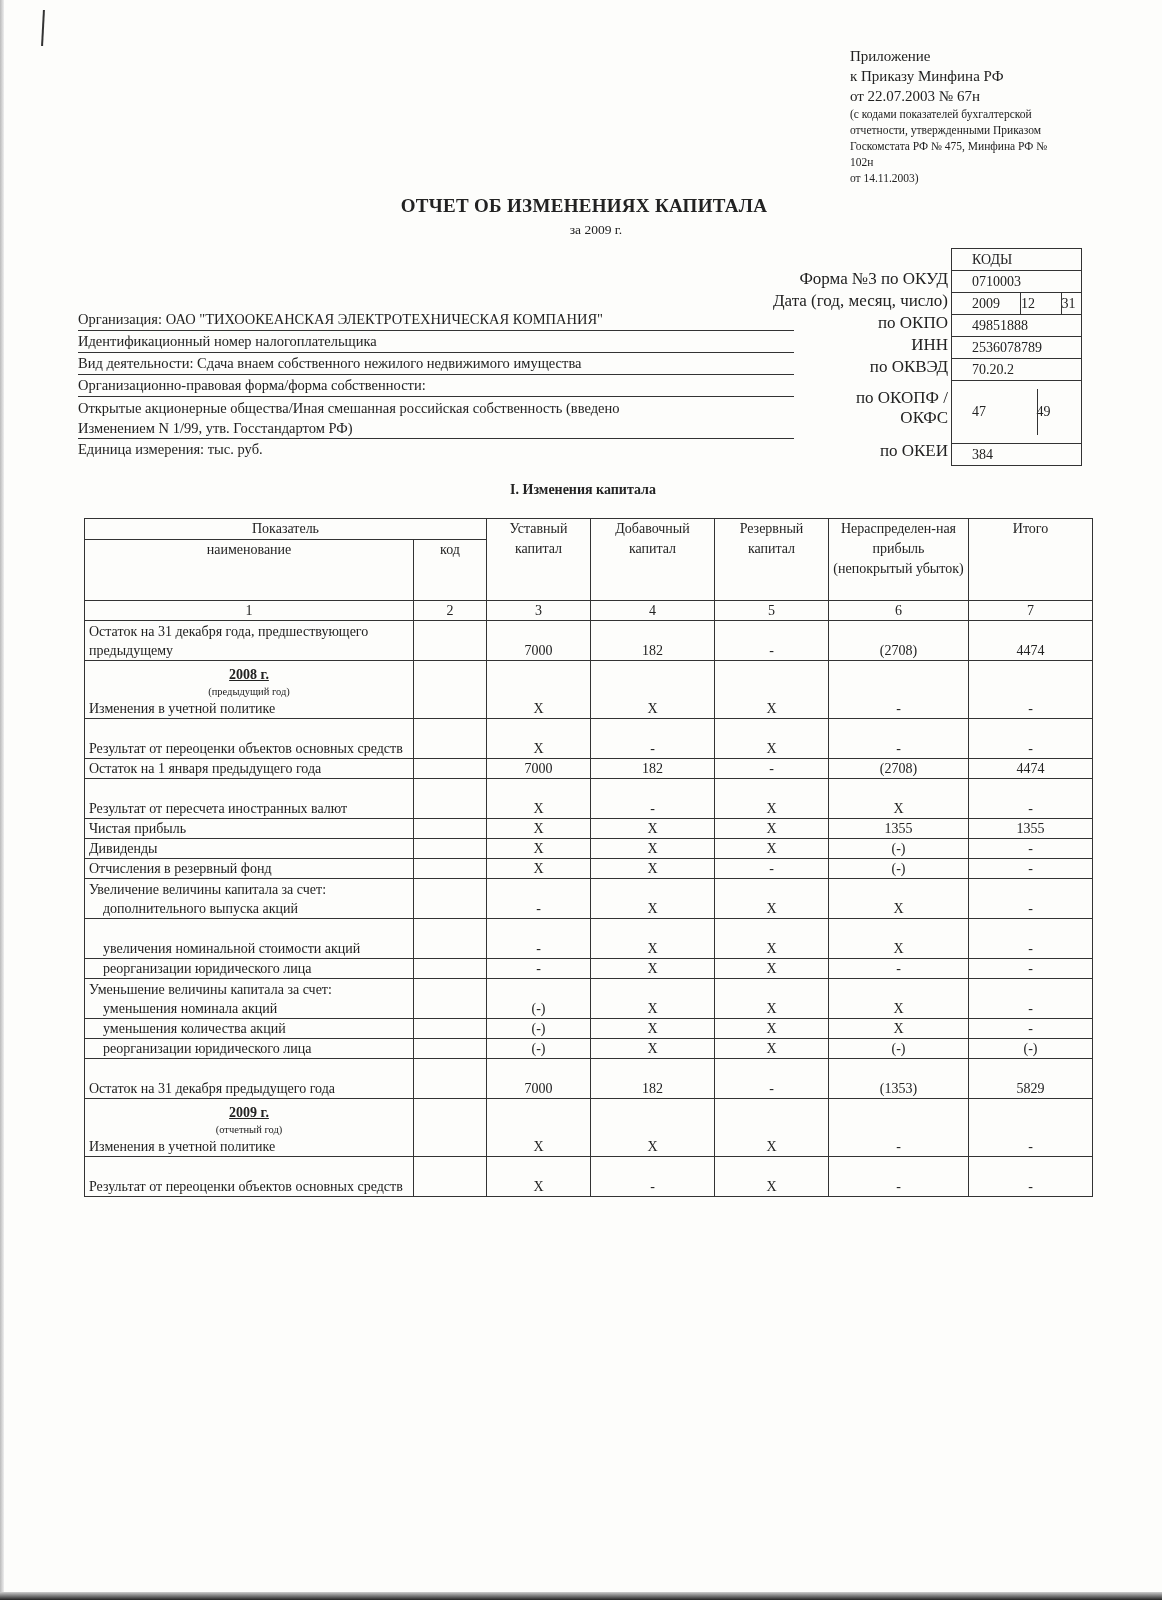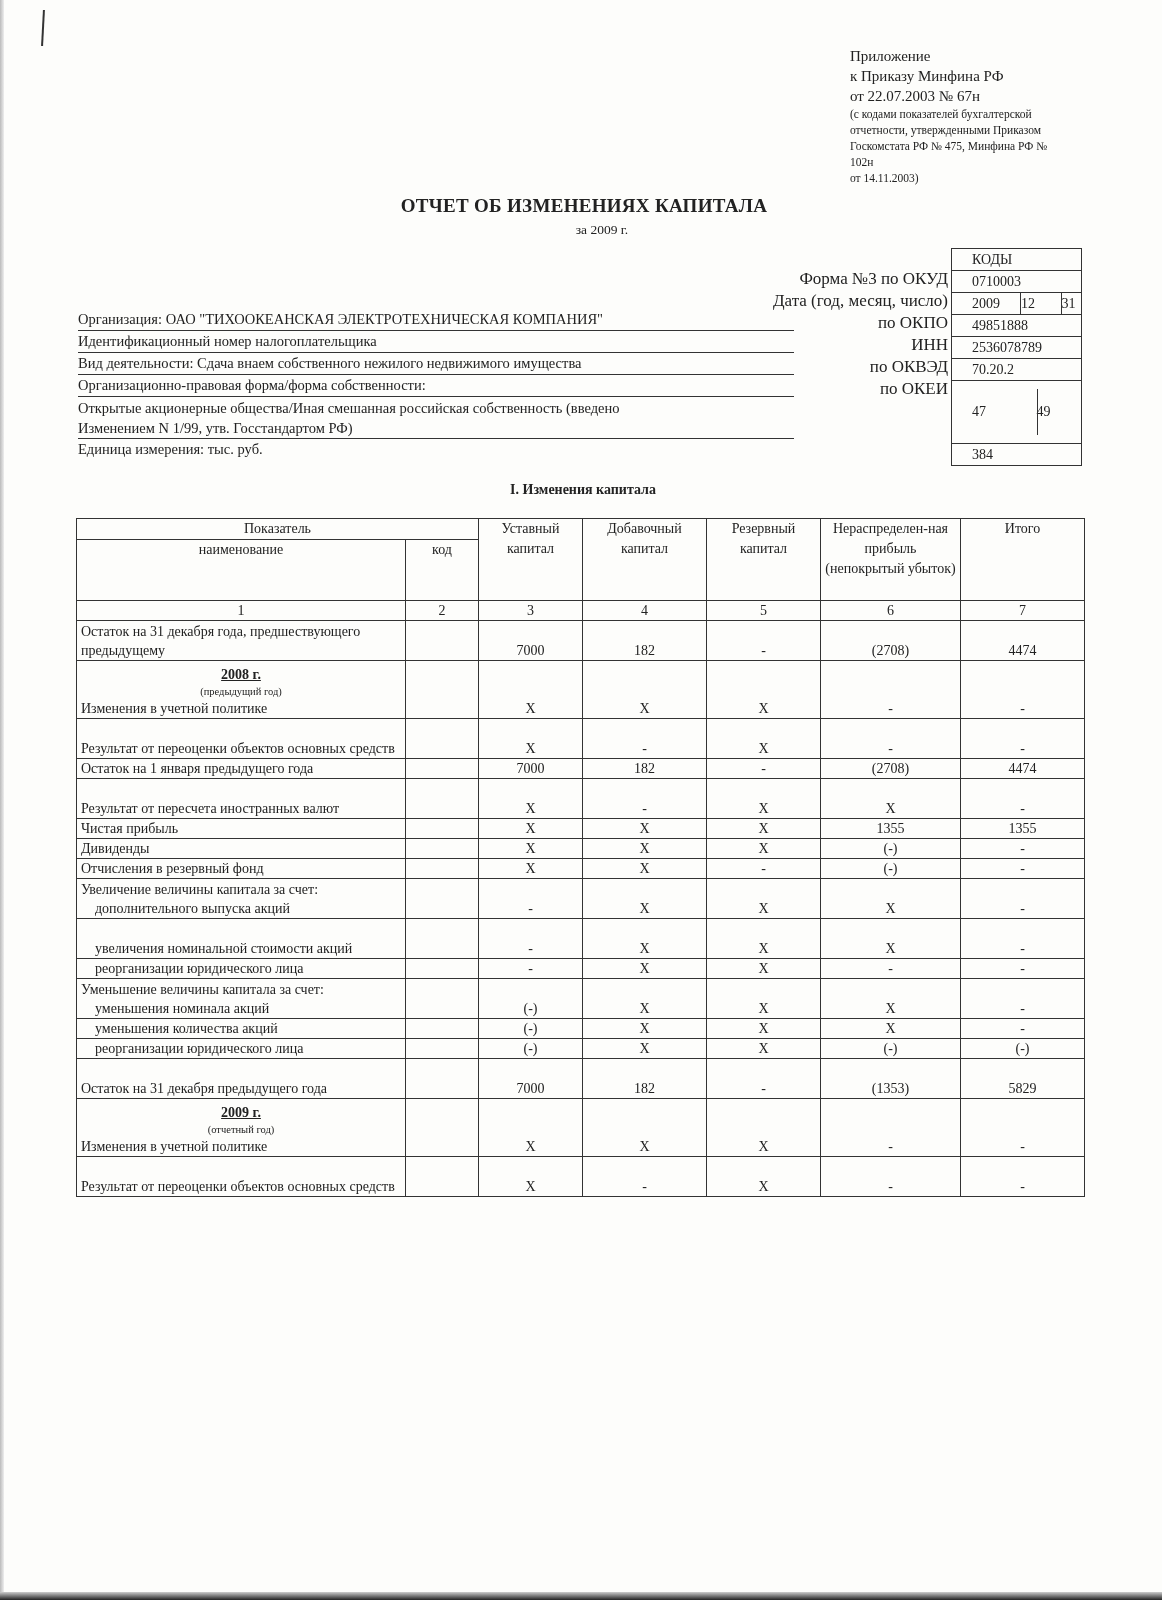--- a/index.html
+++ b/index.html
@@ -8,21 +8,21 @@
     font-family: "Liberation Serif", "DejaVu Serif", serif; color: #222;
   }
   .scan-mark { position: absolute; left: 42px; top: 10px; width: 2px; height: 36px; background: #333; transform: rotate(3deg); }
   .left-edge { position: absolute; left: 0; top: 0; width: 4px; height: 1600px; background: linear-gradient(to right,#bbb,#eee); }
   .bottom-edge { position: absolute; left: 0; bottom: 0; width: 1162px; height: 8px; background: linear-gradient(to bottom,#ccc,#222); }
   .appendix { position: absolute; left: 850px; top: 46px; font-size: 15px; line-height: 20px; }
   .appendix .small { font-size: 11.5px; line-height: 16px; }
   .title { position: absolute; left: 0; width: 1162px; top: 195px; text-align: center; font-weight: bold; font-size: 19px; letter-spacing: 0.3px; }
   .title .t { position: relative; left: 3px; }
   .subtitle { position: absolute; left: 0; width: 1162px; top: 222px; text-align: center; font-size: 13.5px; }
-  .subtitle span { position: relative; left: 21px; margin-top: 16px; }
+  .subtitle span { position: relative; left: 15px; margin-top: 16px; }
 
   .codes-box { position: absolute; left: 951px; top: 248px; width: 129px; border: 1px solid #333; border-bottom: none; font-size: 14px; }
   .codes-box .r { border-bottom: 1px solid #333; height: 21px; line-height: 21px; text-align: center; display: flex; }
   .codes-box .r > div { flex: 1; text-align: left; margin-left: 20px; }
   .codes-box .r .split { border-left: 1px solid #333; }
   .codes-box .tall { height: 62px; line-height: 62px; }
   .codes-box .tall .split { border-left: none; position: relative; }
   .codes-box .tall .split::before { content:""; position:absolute; left:0; top:8px; height:46px; border-left:1px solid #333; }
 
   .codes-labels { position: absolute; left: 700px; top: 268px; width: 248px; font-size: 17px; text-align: right; }
@@ -30,21 +30,21 @@
   .codes-labels .tall { height: 62px; line-height: 20px; padding-top: 10px; box-sizing: border-box; }
 
   .org { position: absolute; left: 78px; top: 309px; width: 716px; font-size: 14.5px; }
   .org .line { border-bottom: 1px solid #333; height: 21px; line-height: 21px; white-space: nowrap; }
   .org .line2 { border-bottom: 1px solid #333; line-height: 20px; padding-top: 1px; }
   .org .noline { height: 21px; line-height: 21px; }
 
   .section-title { position: absolute; left: 0; width: 1162px; top: 482px; text-align: center; font-weight: bold; font-size: 14px; }
   .section-title span { position: relative; left: 2px; }
 
-  table.main { position: absolute; left: 76px; top: 518px; border-collapse: collapse; font-size: 14px; table-layout: fixed; width: 1008px; }
+  table.main { position: absolute; left: 84px; top: 518px; border-collapse: collapse; font-size: 14px; table-layout: fixed; width: 1008px; }
   table.main td, table.main th { border: 1px solid #333; padding: 0 4px; font-weight: normal; vertical-align: bottom; line-height: 19px; }
   table.main th { vertical-align: top; text-align: center; line-height: 20px; }
   table.main .num { text-align: center; }
   table.main .name { text-align: left; padding-left: 4px; }
   table.main .indent { padding-left: 18px; }
   table.main .idx td { text-align: center; height: 19px; }
   .yr { text-align: center; }
   .yr .y { font-weight: bold; text-decoration: underline; }
   .yr .s { font-size: 10.5px; line-height: 15px; }
 </style>
@@ -68,20 +68,24 @@
 
 <div class="title"><span class="t">ОТЧЕТ ОБ ИЗМЕНЕНИЯХ КАПИТАЛА</span></div>
 <div class="subtitle"><span>за 2009 г.</span></div>
 
 <div class="codes-labels">
   <div>Форма №3 по ОКУД</div>
   <div>Дата (год, месяц, число)</div>
   <div>по ОКПО</div>
   <div>ИНН</div>
   <div>по ОКВЭД</div>
+  <div class="tall">
+    <div style="height:20px;line-height:20px">по ОКОПФ /</div>
+    <div style="height:20px;line-height:20px">ОКФС</div>
+  </div>
   <div>по ОКЕИ</div>
 </div>
 
 <div class="codes-box">
   <div class="r">
       <div>КОДЫ</div>
     </div>
   <div class="r">
       <div>0710003</div>
     </div>

